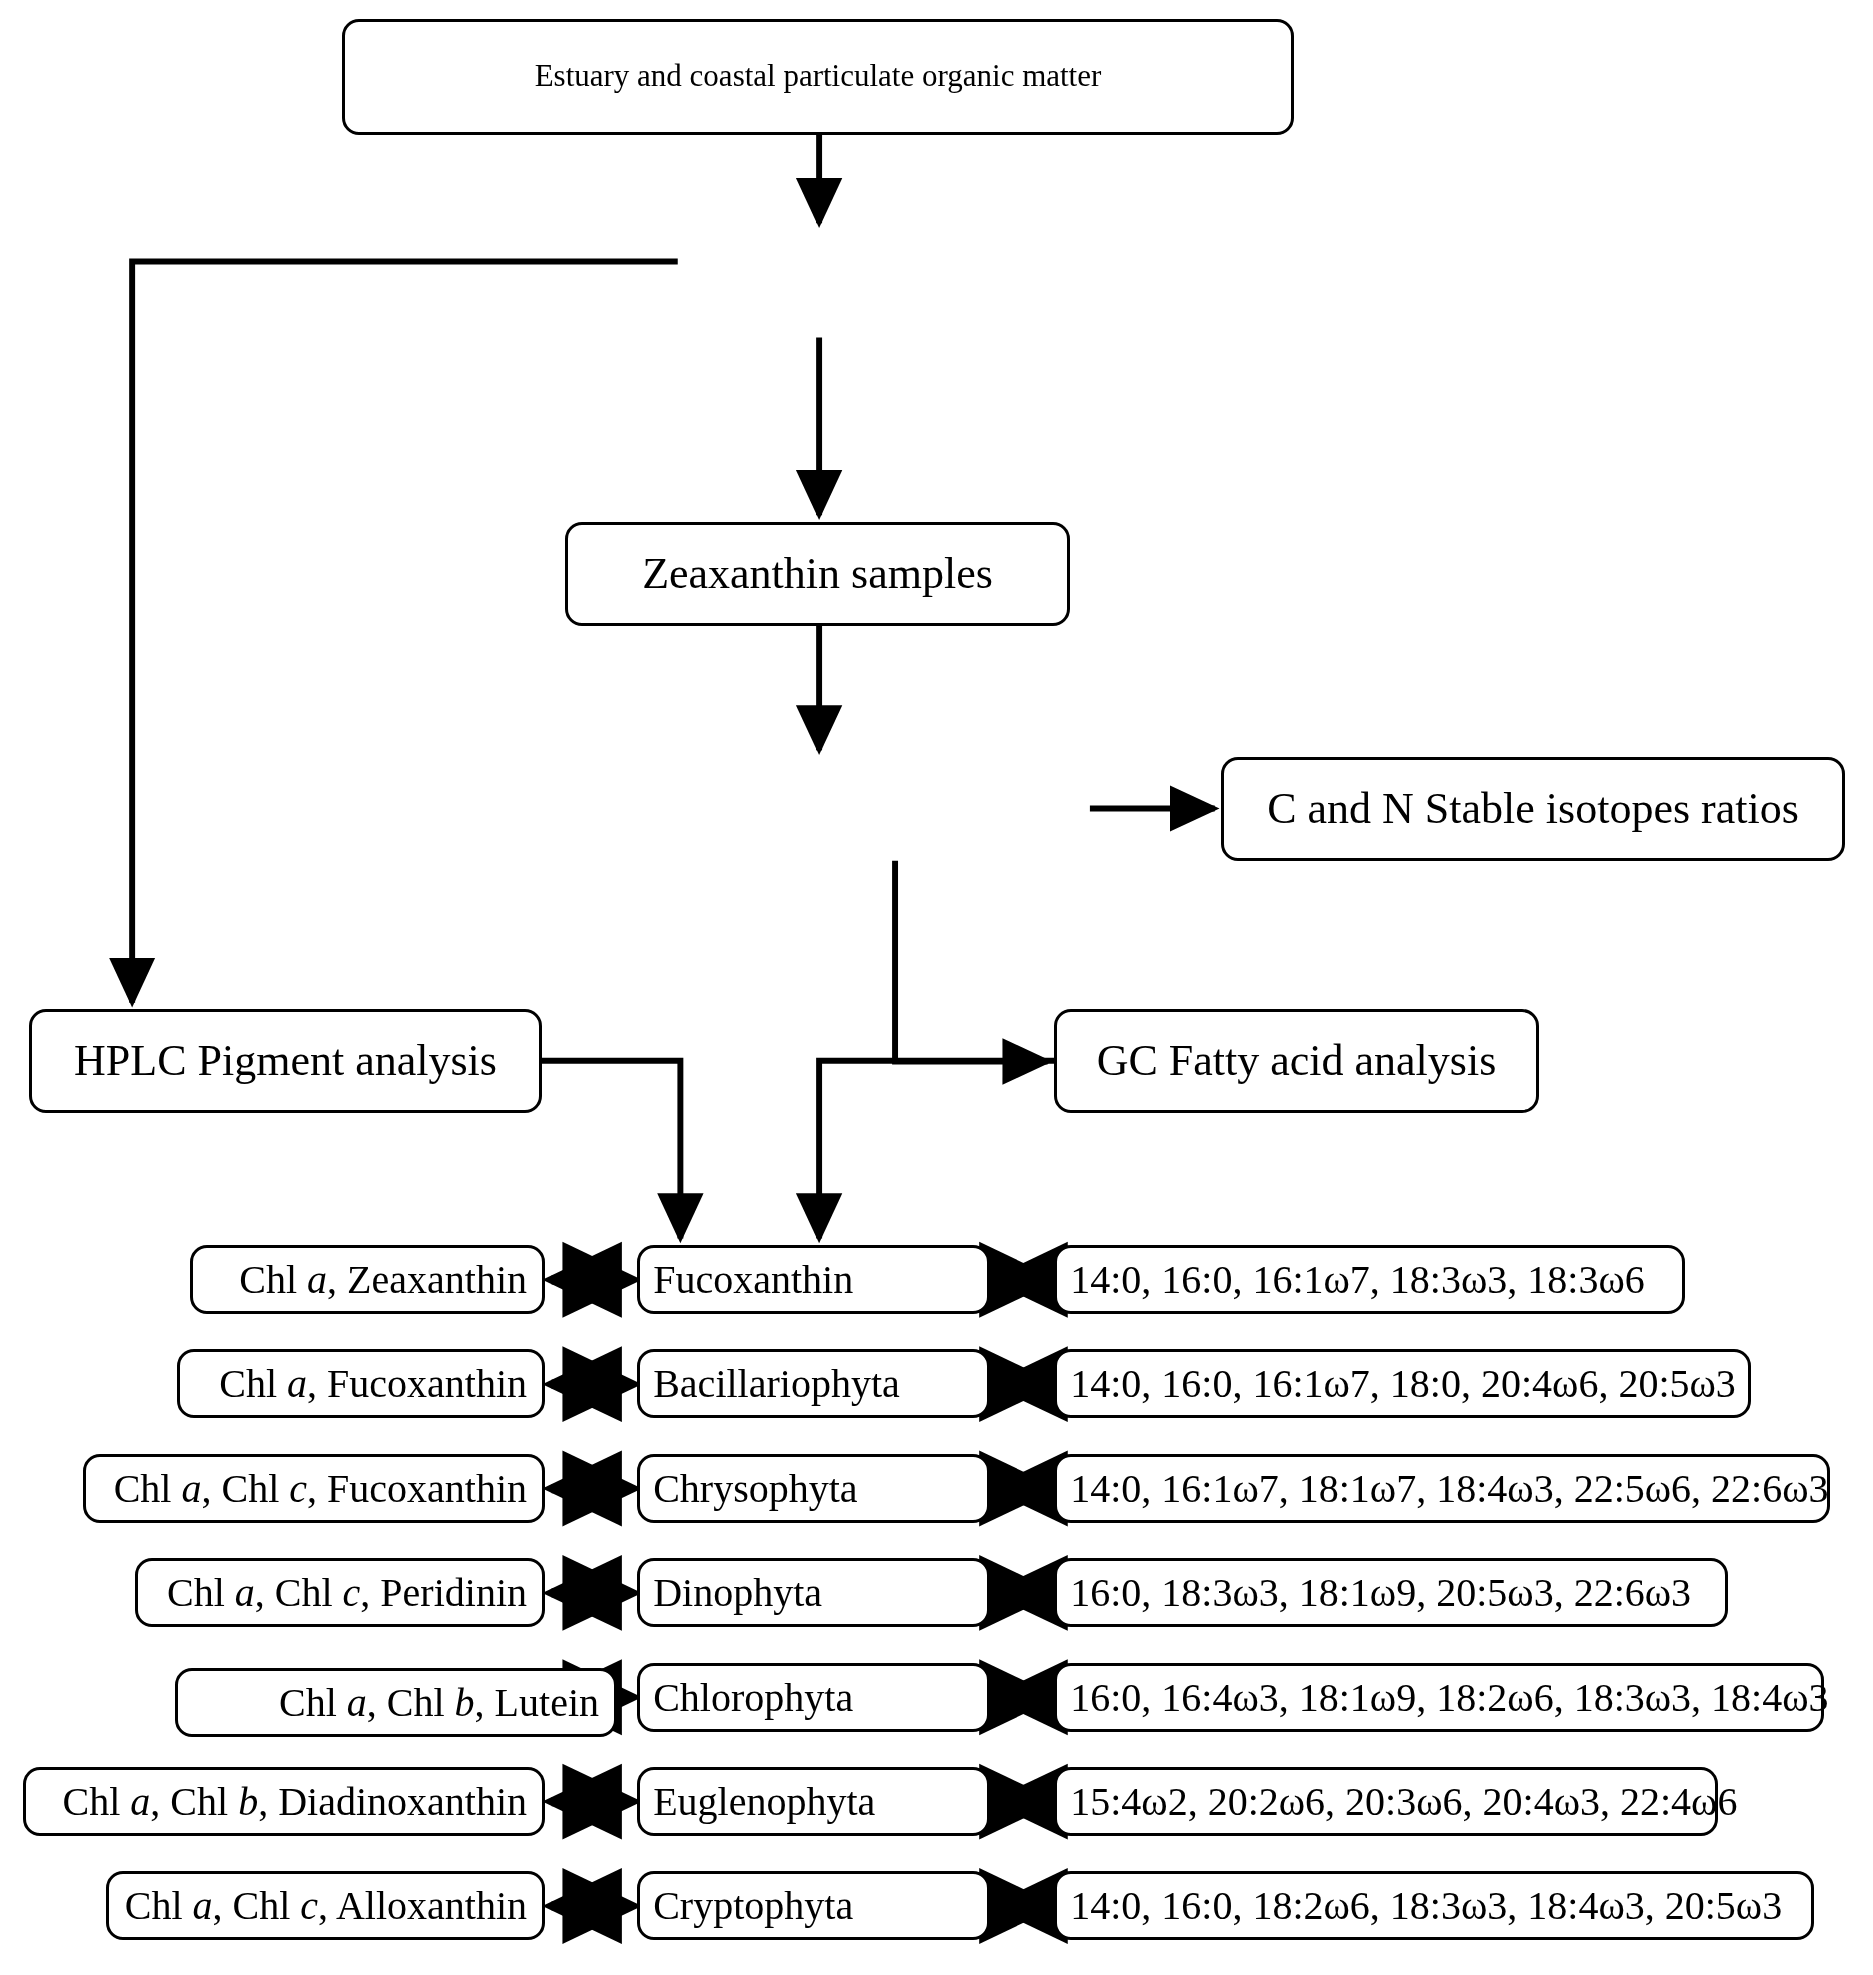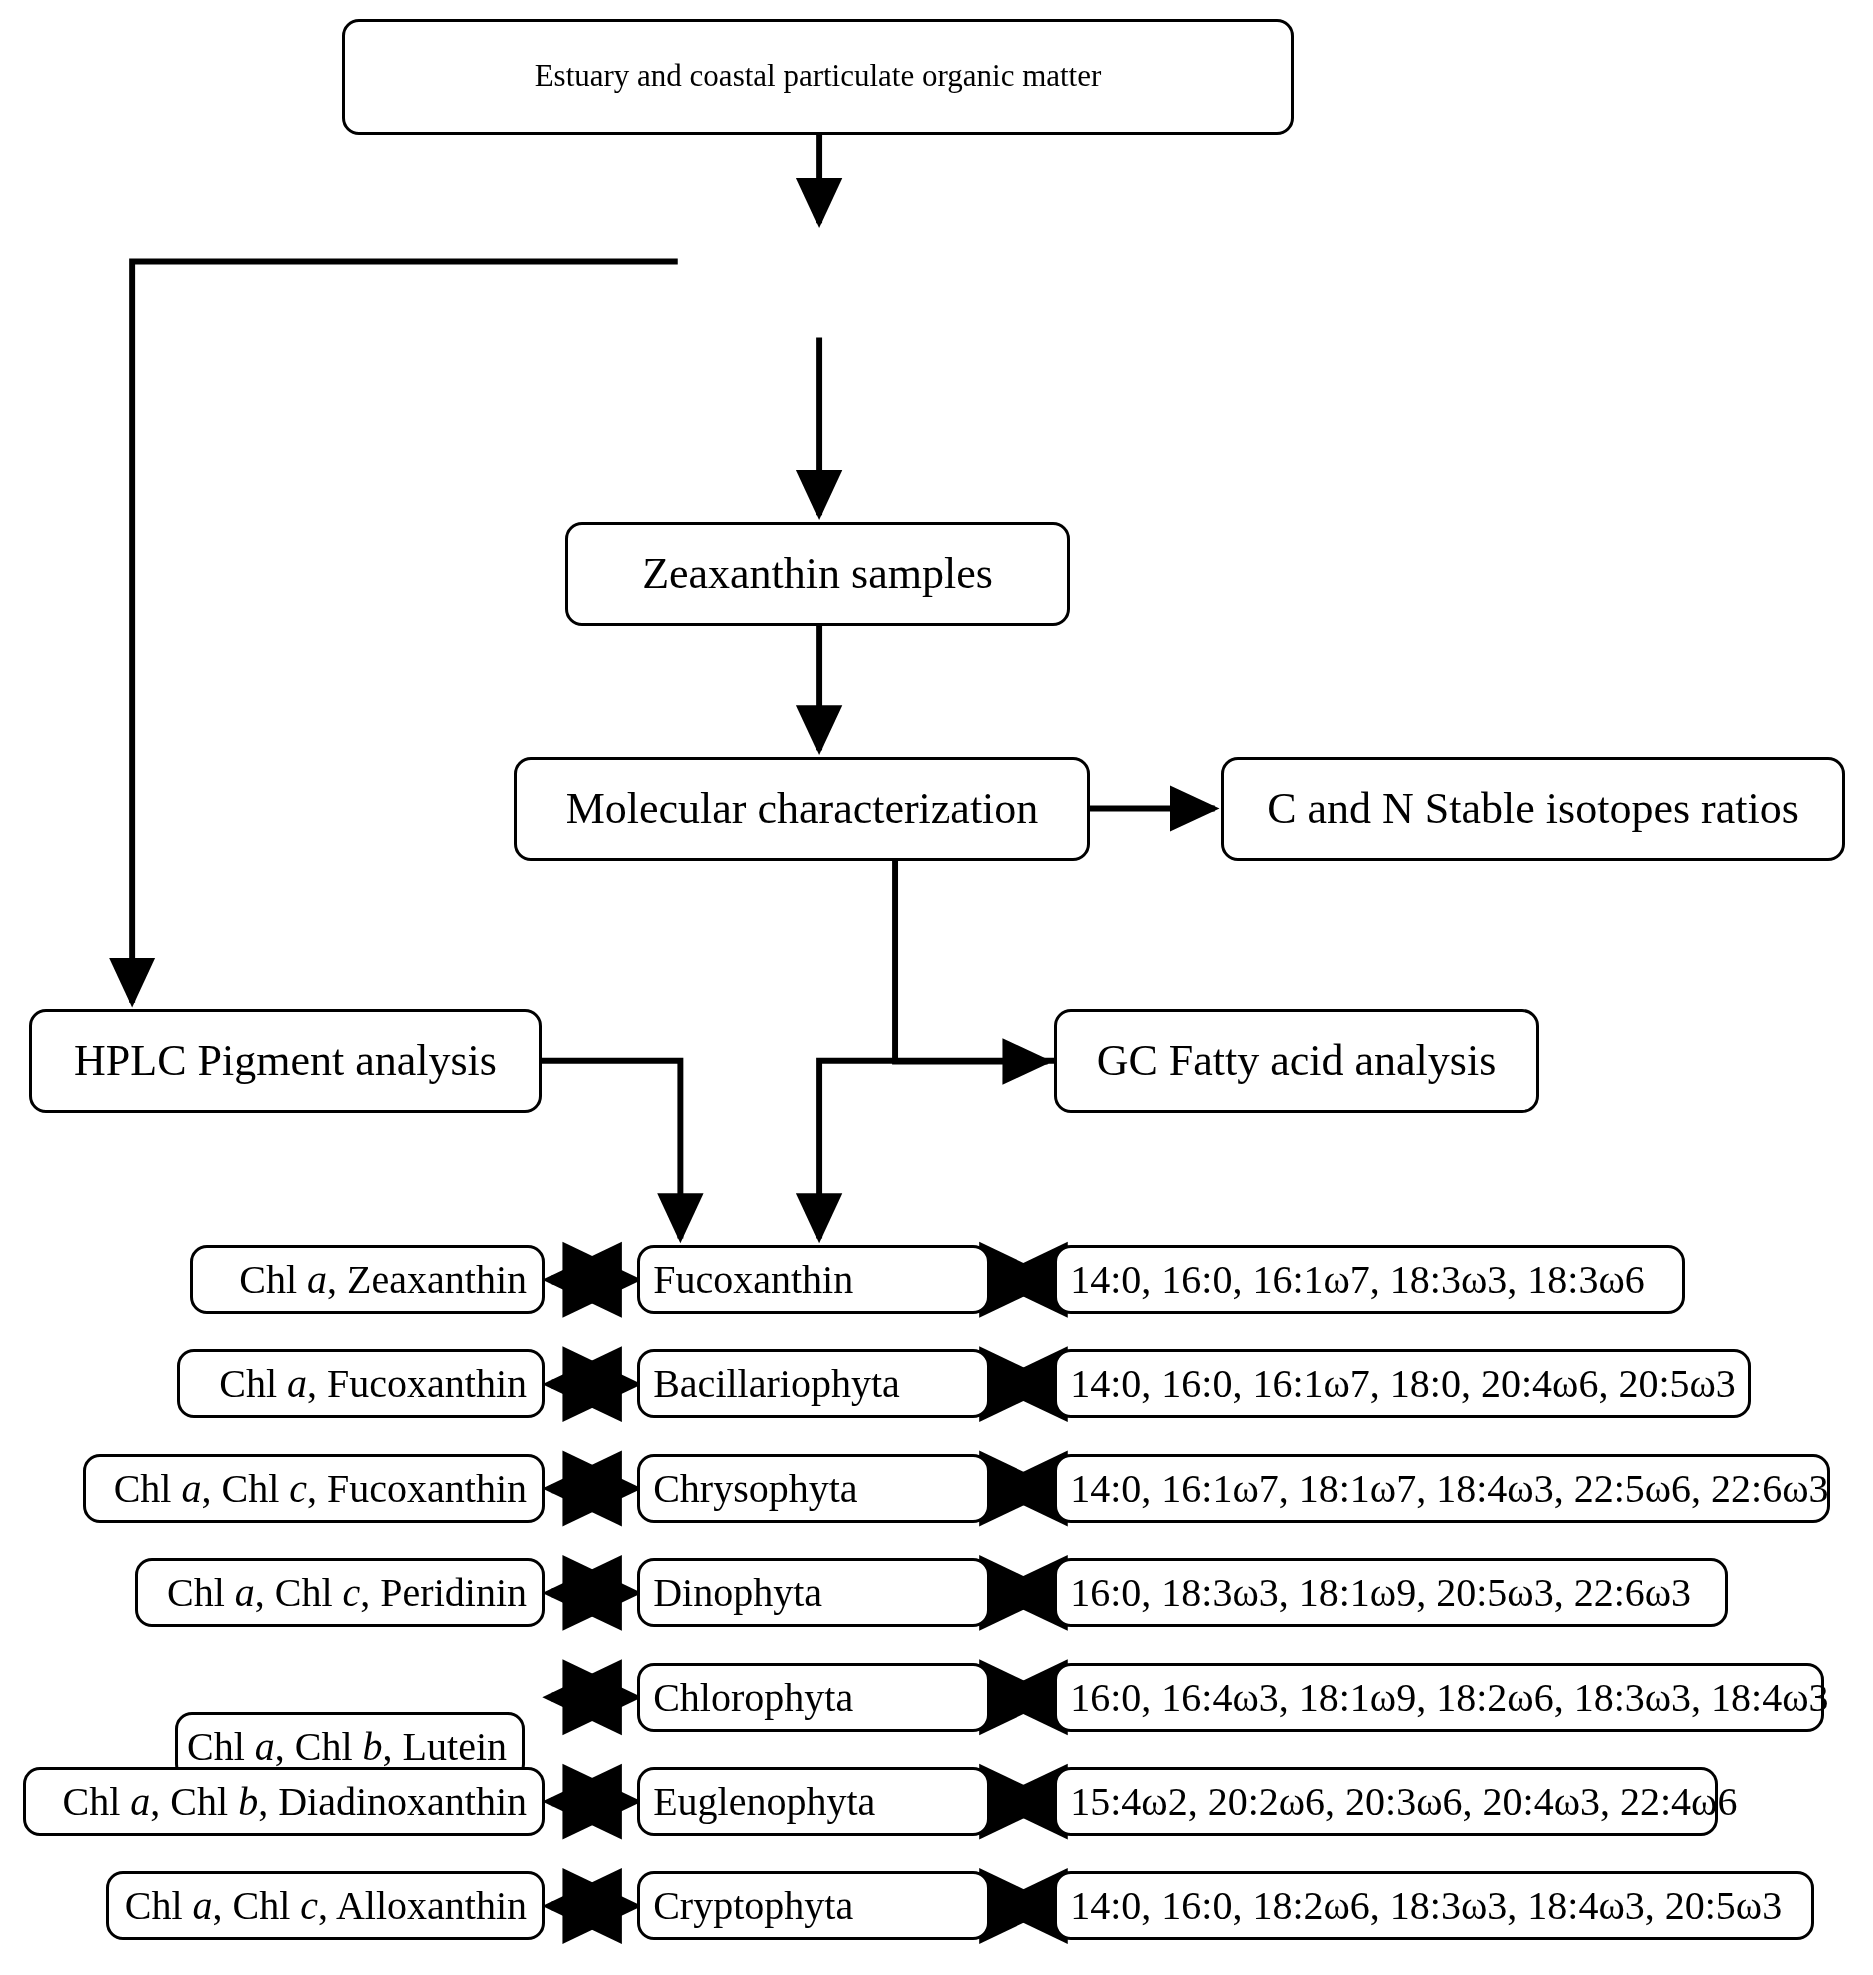--- a/index.html
+++ b/index.html
@@ -77,23 +77,20 @@
 
   <div class="node center-txt t-top" style="left:342px;top:18.5px;width:952px;height:116px;">
     <span>Estuary and coastal particulate organic matter</span>
   </div>
 
 
   <div class="node center-txt t-mid" style="left:565px;top:522px;width:505px;height:104px;">
     <span>Zeaxanthin samples</span>
   </div>
 
-  <div class="node center-txt t-mid" style="left:514px;top:757px;width:576px;height:104px;">
-    <span>Molecular characterization</span>
-  </div>
 
   <div class="node center-txt t-mid" style="left:1221px;top:757px;width:624px;height:104px;">
     <span>C and N Stable isotopes ratios</span>
   </div>
 
   <div class="node center-txt t-mid" style="left:29px;top:1009px;width:513px;height:104px;">
     <span>HPLC Pigment analysis</span>
   </div>
 
   <div class="node center-txt t-mid" style="left:1054px;top:1009px;width:485px;height:104px;">
@@ -130,21 +127,21 @@
       </div>
       <div class="node right-txt t-row" style="left: 135px; top: 1558px; width: 410px; height: 69px;">
         <span><span>Chl </span><span class="ital">a</span><span>, Chl </span><span class="ital">c</span><span>, Peridinin</span></span>
       </div>
       <div class="node left-txt t-row" style="left: 637px; top: 1558px; width: 353px; height: 69px;">
         <span>Dinophyta</span>
       </div>
       <div class="node left-txt t-row" style="left: 1054px; top: 1558px; width: 674px; height: 69px;">
         <span>16:0, 18:3ω3, 18:1ω9, 20:5ω3, 22:6ω3</span>
       </div>
-      <div class="node right-txt t-row" style="left: 175px; top: 1668px; width: 350px; height: 69px; margin-top: 44px;">
+      <div class="node right-txt t-row" style="left: 175px; top: 1668px; width: 442px; height: 69px;">
         <span><span>Chl </span><span class="ital">a</span><span>, Chl </span><span class="ital">b</span><span>, Lutein</span></span>
       </div>
       <div class="node left-txt t-row" style="left: 637px; top: 1663px; width: 353px; height: 69px;">
         <span>Chlorophyta</span>
       </div>
       <div class="node left-txt t-row" style="left: 1054px; top: 1663px; width: 770px; height: 69px;">
         <span>16:0, 16:4ω3, 18:1ω9, 18:2ω6, 18:3ω3, 18:4ω3</span>
       </div>
       <div class="node right-txt t-row" style="left: 23px; top: 1767px; width: 522px; height: 69px;">
         <span><span>Chl </span><span class="ital">a</span><span>, Chl </span><span class="ital">b</span><span>, Diadinoxanthin</span></span>

